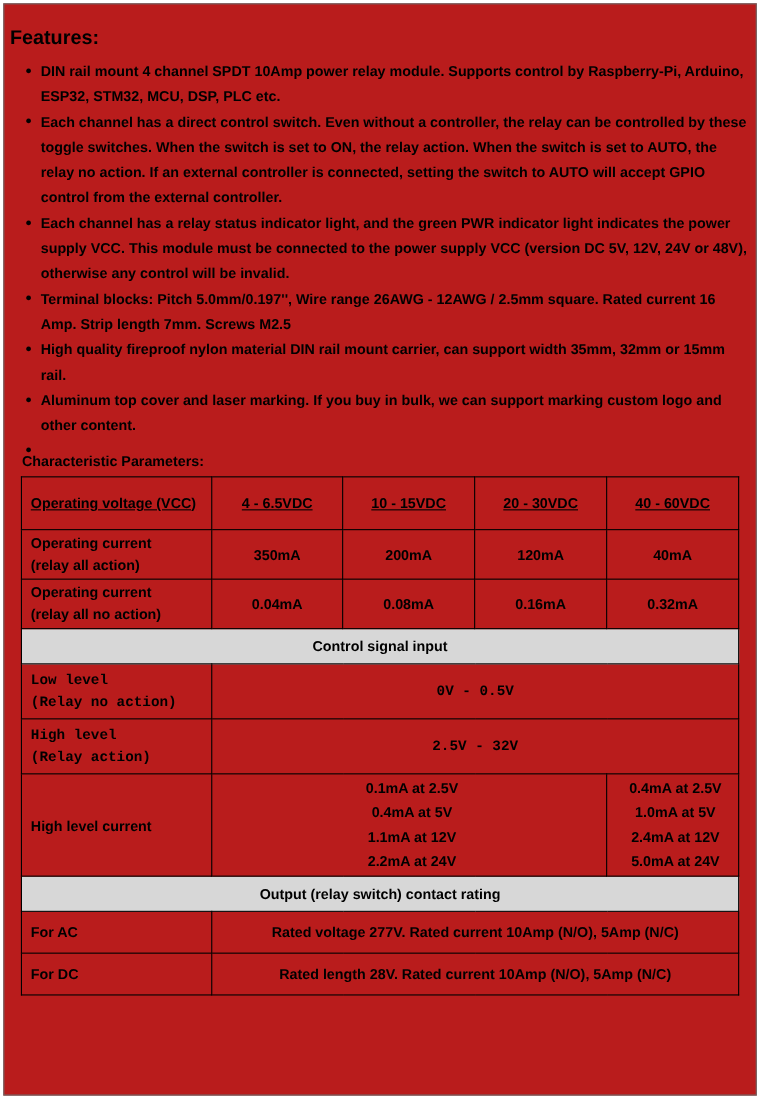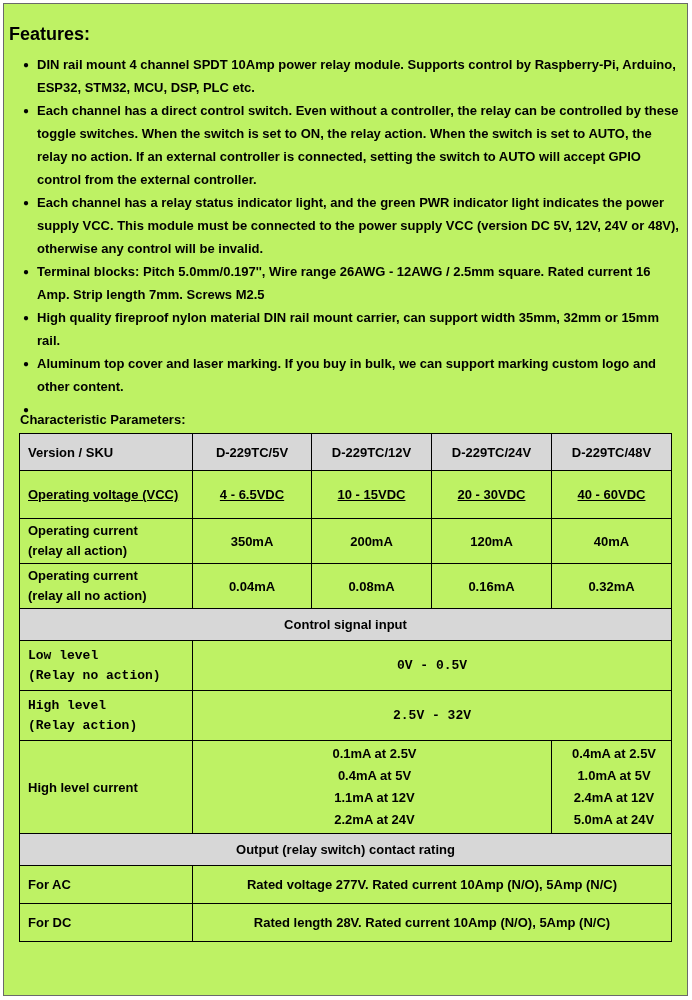--- a/index.html
+++ b/index.html
@@ -12,21 +12,21 @@
     font-family: "Liberation Sans", sans-serif;
     font-weight: 700;
     color: #000;
     position: relative;
   }
   .page {
     position: absolute;
     left: 3px; top: 3px;
     width: 685px; height: 993px;
     border: 1px solid var(--page-border, #6a6a6a);
-    background: #bef264;
+    background: #b91c1c;
     overflow: hidden;
   }
   .h-features {
     font-size: 18px;
     line-height: 21px;
     margin: 20px 0 8px 5px;
   }
   .features-list {
     list-style: none;
     margin: 0;
@@ -105,27 +105,20 @@
   <table class="params">
     <colgroup>
       <col style="width:173px">
       <col style="width:119px">
       <col style="width:120px">
       <col style="width:120px">
       <col style="width:120px">
     </colgroup>
 
     <tbody>
-        <tr class="r-head">
-      <td class="lbl band">Version / SKU</td>
-      <td class="band">D-229TC/5V</td>
-      <td class="band">D-229TC/12V</td>
-      <td class="band">D-229TC/24V</td>
-      <td class="band">D-229TC/48V</td>
-    </tr>
 
     <tr class="r-volt">
       <td class="lbl">Operating voltage (VCC)</td>
       <td>4 - 6.5VDC</td>
       <td>10 - 15VDC</td>
       <td>20 - 30VDC</td>
       <td>40 - 60VDC</td>
     </tr>
 
     <tr class="r-cur">

